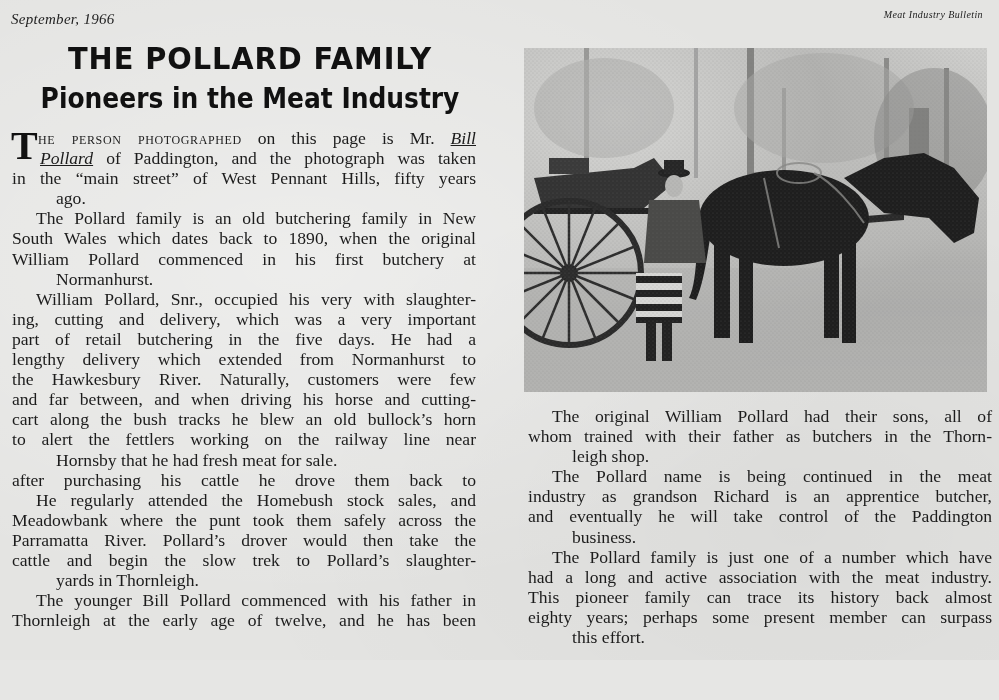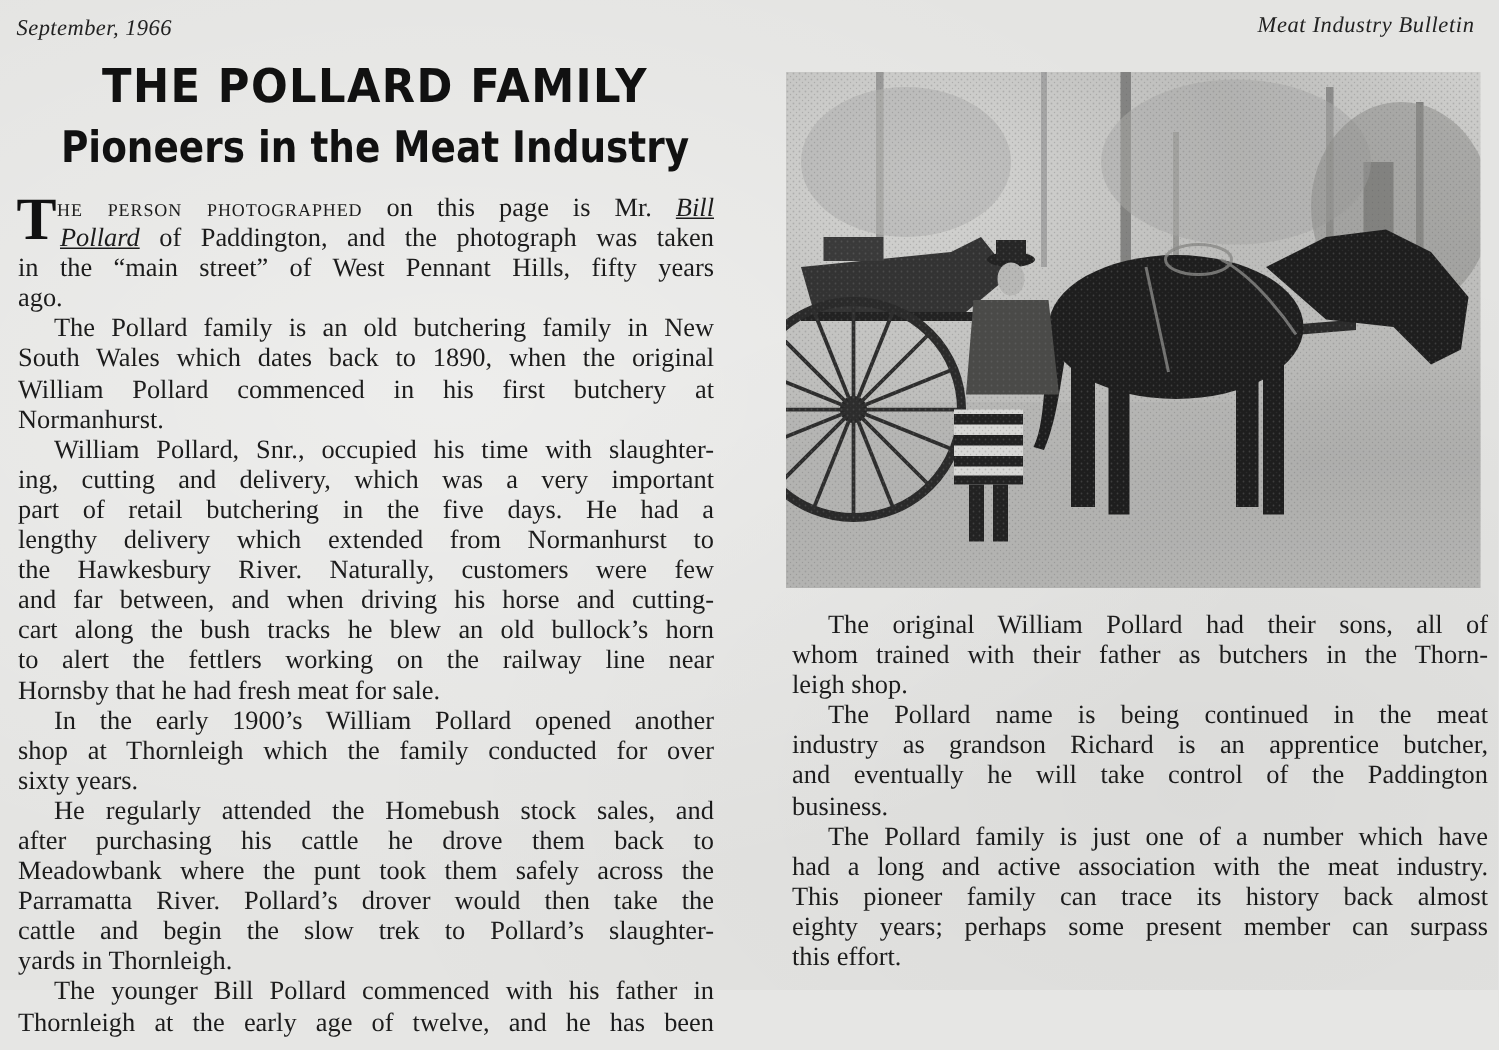--- a/index.html
+++ b/index.html
@@ -16,37 +16,37 @@
       radial-gradient(ellipse at 30% 40%, rgba(255,255,255,0.35), rgba(0,0,0,0) 60%),
       radial-gradient(ellipse at 80% 80%, rgba(0,0,0,0.04), rgba(0,0,0,0) 50%),
       #e4e4e2;
   }
   .running-head-left {
     position: absolute; left: 11px; top: 11px;
     font-style: italic; font-size: 15px; letter-spacing: 0.3px; color: #222;
   }
   .running-head-right {
     position: absolute; right: 16px; top: 9px;
-    font-style: italic; font-size: 15px; letter-spacing: 0.4px; color: #222;
+    font-style: italic; font-size: 10px; letter-spacing: 0.4px; color: #222;
   }
   .headline {
     position: absolute; left: 0; width: 500px; text-align: center;
     font-family: "DejaVu Sans", "Liberation Sans", sans-serif;
     font-weight: bold; color: #111;
   }
   .headline.h1 { top: 40px; font-size: 31px; letter-spacing: 1px; transform: scaleX(0.93); }
   .headline.h2 { top: 81px; font-size: 29px; letter-spacing: 0px; transform: scaleX(0.86); }
 
   .col {
     position: absolute; font-size: 17.6px; line-height: 20.1px; color: #1c1c1c;
   }
   .col-left { left: 12px; top: 128px; width: 464px; }
   .col-right { left: 528px; top: 406px; width: 464px; }
   .line { display: block; white-space: nowrap; text-align: justify; text-align-last: justify; height: 20.1px; }
-  .line.last { text-align-last: left; }
+  .line.last { text-align-last: left; margin-left: 44px; }
   .indent { padding-left: 24px; }
   .dropcap-line { position: relative; }
   .dropcap {
     position: absolute; left: -1px; top: 1px;
     font-size: 40px; line-height: 34px; font-weight: bold; color: #111;
   }
   .sc { font-variant: small-caps; letter-spacing: 0.6px; }
   .first-line { padding-left: 26px; }
   .second-line { padding-left: 28px; }
   em { font-style: italic; text-decoration: underline; }
@@ -85,40 +85,35 @@
     </div>
 
     <div>
       <span class="line indent">The Pollard family is an old butchering family in New</span>
       <span class="line">South Wales which dates back to 1890, when the original</span>
       <span class="line">William Pollard commenced in his first butchery at</span>
       <span class="line last">Normanhurst.</span>
     </div>
 
     <div>
-      <span class="line indent">William Pollard, Snr., occupied his time with slaughter-</span>
+      <span class="line indent">William Pollard, Snr., occupied his very with slaughter-</span>
       <span class="line">ing, cutting and delivery, which was a very important</span>
       <span class="line">part of retail butchering in the five days.  He had a</span>
       <span class="line">lengthy delivery which extended from Normanhurst to</span>
       <span class="line">the Hawkesbury River.  Naturally, customers were few</span>
       <span class="line">and far between, and when driving his horse and cutting-</span>
       <span class="line">cart along the bush tracks he blew an old bullock’s horn</span>
       <span class="line">to alert the fettlers working on the railway line near</span>
       <span class="line last">Hornsby that he had fresh meat for sale.</span>
     </div>
 
-    <div>
-      <span class="line indent">In the early 1900’s William Pollard opened another</span>
-      <span class="line">shop at Thornleigh which the family conducted for over</span>
-      <span class="line last">sixty years.</span>
-    </div>
-
-    <div>
+
+    <div>
+      <span class="line">after purchasing his cattle he drove them back to</span>
       <span class="line indent">He regularly attended the Homebush stock sales, and</span>
-      <span class="line">after purchasing his cattle he drove them back to</span>
       <span class="line">Meadowbank where the punt took them safely across the</span>
       <span class="line">Parramatta River.  Pollard’s drover would then take the</span>
       <span class="line">cattle and begin the slow trek to Pollard’s slaughter-</span>
       <span class="line last">yards in Thornleigh.</span>
     </div>
 
     <div>
       <span class="line indent">The younger Bill Pollard commenced with his father in</span>
       <span class="line">Thornleigh at the early age of twelve, and he has been</span>
     </div>

